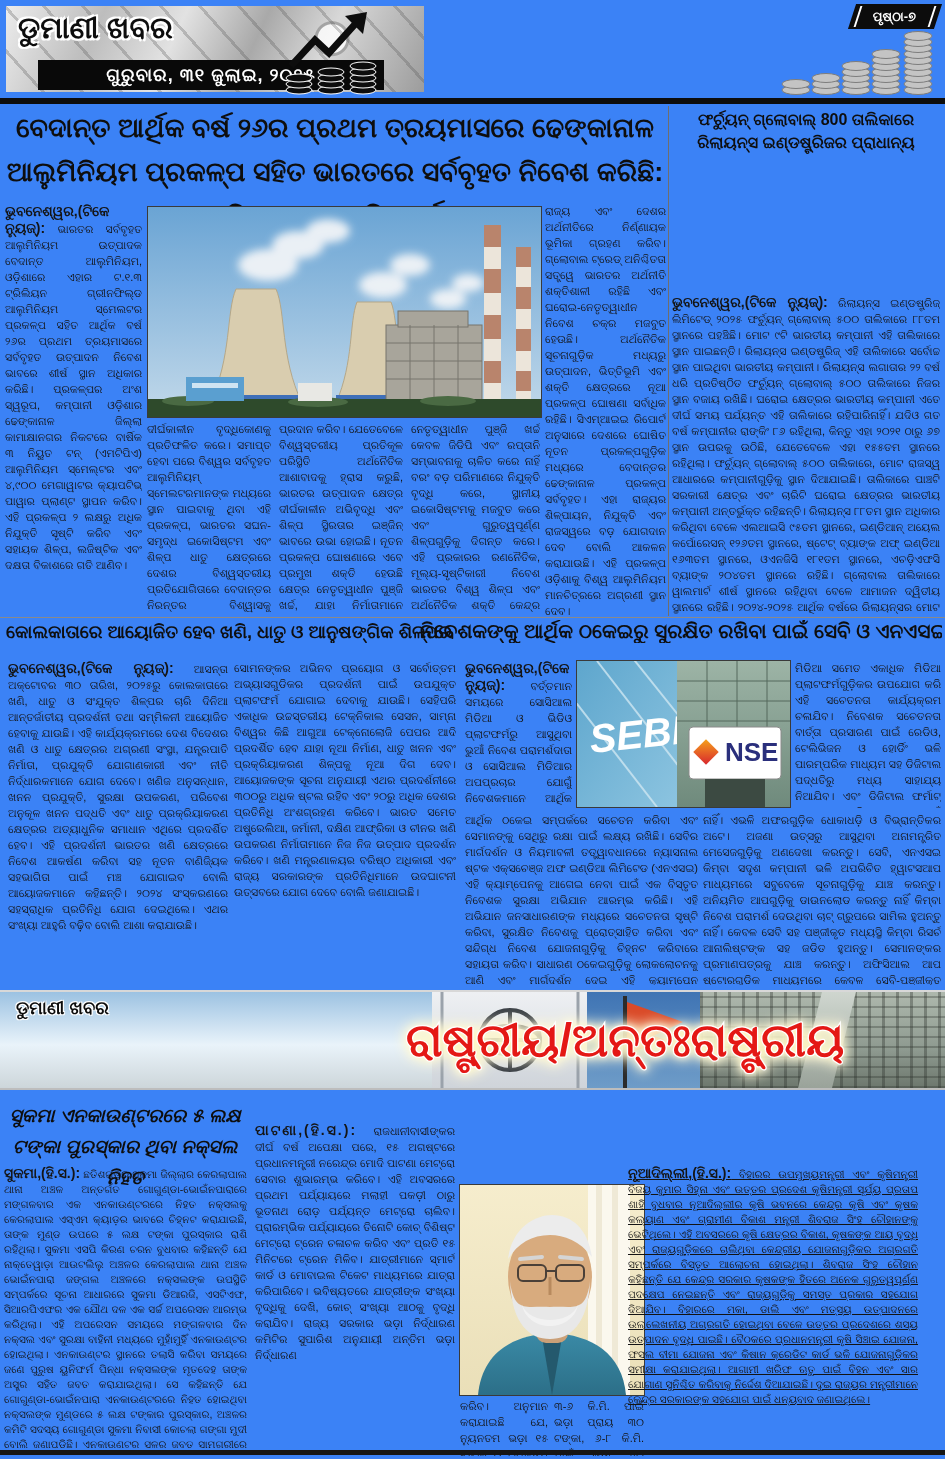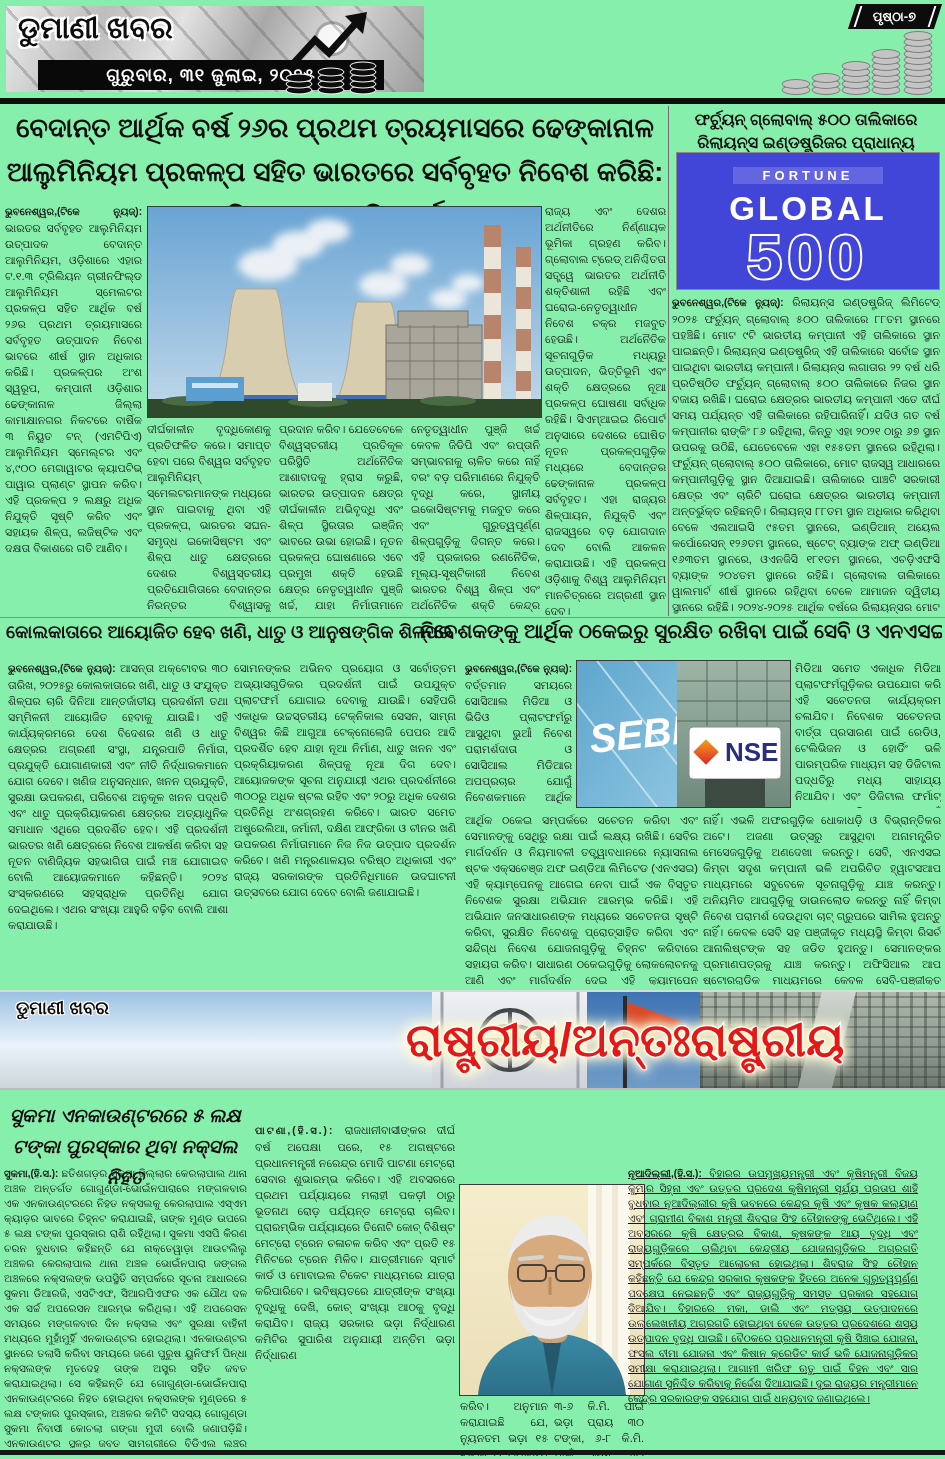--- a/index.html
+++ b/index.html
@@ -1,16 +1,16 @@
 <!DOCTYPE html>
 <html><head>
 <meta charset="utf-8">
 <style>
   html,body{margin:0;padding:0;background:#cfcfcf;}
-  .page{position:relative;width:945px;height:1459px;background:#86efac;margin:0 auto;
+  .page{position:relative;width:945px;height:1459px;background:#3b82f6;margin:0 auto;
         font-family:"Liberation Sans","DejaVu Sans",sans-serif;color:#141414;overflow:hidden;}
   .abs{position:absolute;}
   
   .masthead-box{left:6px;top:6px;width:418px;height:86px;
      background:linear-gradient(115deg,#ececec 0%,#bdbdbd 22%,#e2e2e2 40%,#a9a9a9 58%,#d8d8d8 74%,#9c9c9c 100%);
      overflow:hidden;}
   .masthead-box::before{content:"";position:absolute;inset:0;
      background:repeating-linear-gradient(48deg,transparent 0 26px,rgba(80,80,80,.28) 26px 29px),
                 radial-gradient(circle at 78% 38%,rgba(255,255,255,.8) 0 14px,rgba(120,120,120,.5) 15px 17px,transparent 18px);}
   .masthead-title{position:absolute;left:12px;top:4px;font-size:30px;font-weight:bold;color:#0d0d0d;line-height:1.2;
@@ -21,21 +21,21 @@
      text-shadow:-2px -2px 0 #fff,2px -2px 0 #fff,-2px 2px 0 #fff,2px 2px 0 #fff,3px 3px 0 #9c9c9c;}
   .page-tag{left:852px;top:4px;width:86px;height:25px;background:#0c0c0c;transform:skewX(-18deg);
      display:flex;align-items:center;justify-content:center;}
   .page-tag::before,.page-tag::after{content:"";position:absolute;top:2px;bottom:2px;width:2px;background:#fff;}
   .page-tag::before{left:5px;} .page-tag::after{right:5px;}
   .page-tag span{color:#fff;font-size:13px;font-weight:bold;transform:skewX(18deg);}
   .header-rule{left:0;top:98px;width:945px;height:6px;background:#0d0d0d;}
   
   .headline{font-weight:bold;color:#0e0e0e;text-align:center;}
   .col{font-size:11px;line-height:16px;text-align:justify;overflow:hidden;}
-  .col b{font-size:10px;}
+  .col b{font-size:14px;}
   .small .col,.small.col{font-size:10.5px;line-height:15px;}
   .vrule{width:1px;background:#6e6e6e;}
   .hrule{background:#8a8a8a;height:1px;}
   .photo-frame{border:1px solid #3a3a3a;overflow:hidden;background:#dfe8ef;}
   
   .fortune-logo{background:#4145d8;border:1px solid #8a8a8a;overflow:hidden;text-align:center;}
   .f-brand{margin:14px auto 0;width:150px;background:rgba(255,255,255,.18);color:#fff;
      font-size:13px;font-weight:bold;letter-spacing:4px;padding:1px 0;}
   
   .banner{left:0;top:990px;width:945px;height:96px;overflow:hidden;border-top:2px solid #d8d8d8;border-bottom:2px solid #bdbdbd;}
@@ -190,29 +190,22 @@
   </div>
 
   <div class="abs col" style="left:545px;top:203px;width:121px;height:412px;">ରାଜ୍ୟ ଏବଂ ଦେଶର ଅର୍ଥନୀତିରେ ନିର୍ଣ୍ଣାୟକ ଭୂମିକା ଗ୍ରହଣ କରିବ। ଗ୍ଲୋବାଲ ଟ୍ରେଡ୍ ଅନିଶ୍ଚିତତା ସତ୍ତ୍ୱେ ଭାରତର ଅର୍ଥନୀତି ଶକ୍ତିଶାଳୀ ରହିଛି ଏବଂ ଘରୋଇ-ନେତୃତ୍ୱାଧୀନ ନିବେଶ ଚକ୍ର ମଜବୁତ ହେଉଛି। ଅର୍ଥନୈତିକ ସୂଚନାଗୁଡ଼ିକ ମଧ୍ୟରୁ ଉତ୍ପାଦନ, ଭିତ୍ତିଭୂମି ଏବଂ ଶକ୍ତି କ୍ଷେତ୍ରରେ ନୂଆ ପ୍ରକଳ୍ପ ଘୋଷଣା ସର୍ବାଧିକ ରହିଛି। ସିଏମ୍ଆଇଇ ରିପୋର୍ଟ ଅନୁସାରେ ଦେଶରେ ଘୋଷିତ ନୂତନ ପ୍ରକଳ୍ପଗୁଡ଼ିକ ମଧ୍ୟରେ ବେଦାନ୍ତର ଢେଙ୍କାନାଳ ପ୍ରକଳ୍ପ ସର୍ବବୃହତ। ଏହା ରାଜ୍ୟର ଶିଳ୍ପାୟନ, ନିଯୁକ୍ତି ଏବଂ ରାଜସ୍ୱରେ ବଡ଼ ଯୋଗଦାନ ଦେବ ବୋଲି ଆକଳନ କରାଯାଉଛି। ଏହି ପ୍ରକଳ୍ପ ଓଡ଼ିଶାକୁ ବିଶ୍ୱ ଆଲୁମିନିୟମ ମାନଚିତ୍ରରେ ଅଗ୍ରଣୀ ସ୍ଥାନ ଦେବ।</div>
 
   <div class="abs col" style="left:147px;top:421px;width:124px;height:195px;">ଦୀର୍ଘକାଳୀନ ବୃଦ୍ଧିକୋଣକୁ ପ୍ରତିଫଳିତ କରେ। ସମାପ୍ତ ହେବା ପରେ ବିଶ୍ୱର ସର୍ବବୃହତ ଆଲୁମିନିୟମ୍ ସ୍ମେଲଟରମାନଙ୍କ ମଧ୍ୟରେ ସ୍ଥାନ ପାଇବାକୁ ଥିବା ଏହି ପ୍ରକଳ୍ପ, ଭାରତର ସଘନ-ସମୃଦ୍ଧ ଇକୋସିଷ୍ଟମ ଏବଂ ଶିଳ୍ପ ଧାତୁ କ୍ଷେତ୍ରରେ ଦେଶର ବିଶ୍ୱସ୍ତରୀୟ ପ୍ରତିଯୋଗିତାରେ ବେଦାନ୍ତର ନିରନ୍ତର ବିଶ୍ୱାସକୁ ପ୍ରତିଫଳିତ କରେ। ବେଦାନ୍ତର ଢେଙ୍କାନାଳ ଆଲୁମିନିୟମ ସ୍ମେଲଟର ୨ ଲକ୍ଷରୁ ଅଧିକ ନିଯୁକ୍ତି ସୃଷ୍ଟି କରିବ ଏବଂ ହଜାର ହଜାର ଉଦ୍ୟୋଗ ପାଇଁ ସୁଯୋଗ ଖୋଲିବ, ଯାହା ଅଟୋମୋଟିଭ, ବିଦ୍ୟୁତ୍, ନିର୍ମାଣ ଏବଂ ରେଳବାଇ ଭଳି ପ୍ରମୁଖ କ୍ଷେତ୍ରଗୁଡ଼ିକୁ ଶକ୍ତି</div>
   <div class="abs col" style="left:279px;top:421px;width:124px;height:195px;">ପ୍ରଦାନ କରିବ। ଯେତେବେଳେ ବିଶ୍ୱସ୍ତରୀୟ ପ୍ରତିକୂଳ ପରିସ୍ଥିତି ଅର୍ଥନୈତିକ ଆଶାବାଦକୁ ହ୍ରାସ କରୁଛି, ଭାରତର ଉତ୍ପାଦନ କ୍ଷେତ୍ର ଦୀର୍ଘକାଳୀନ ଅଭିବୃଦ୍ଧି ଏବଂ ଶିଳ୍ପ ସ୍ଥିରତାର ଇଞ୍ଜିନ୍ ଭାବରେ ଉଭା ହୋଇଛି। ନୂତନ ପ୍ରକଳ୍ପ ଘୋଷଣାରେ ଏବେ ପ୍ରମୁଖ ଶକ୍ତି ହେଉଛି କ୍ଷେତ୍ର ନେତୃତ୍ୱାଧୀନ ପୁଞ୍ଜି ଖର୍ଚ୍ଚ, ଯାହା ନିର୍ମାତାମାନେ ସାହସିକ, ଭବିଷ୍ୟତ-କେନ୍ଦ୍ରିତ ନିବେଶ କରୁଛନ୍ତି, ଆତ୍ମବିଶ୍ୱାସରେ ଏକ ସାଂରଚନିକ ପରିବର୍ତ୍ତନର ସଙ୍କେତ ଦିଏ, ଯାହା ଦ୍ୱାରା ନିର୍ମାତାମାନେ ସାହସିକ, ଭବିଷ୍ୟତ-କେନ୍ଦ୍ରିତ ନିବେଶ କରୁଛନ୍ତି। ଉତ୍ପାଦନ-</div>
   <div class="abs col" style="left:411px;top:421px;width:129px;height:195px;">ନେତୃତ୍ୱାଧୀନ ପୁଞ୍ଜି ଖର୍ଚ୍ଚ କେବଳ ଜିଡିପି ଏବଂ ରପ୍ତାନି ସମ୍ଭାବନାକୁ ଚାଳିତ କରେ ନାହିଁ ବରଂ ବଡ଼ ପରିମାଣରେ ନିଯୁକ୍ତି ବୃଦ୍ଧି କରେ, ସ୍ଥାନୀୟ ଇକୋସିଷ୍ଟମକୁ ମଜବୁତ କରେ ଏବଂ ଗୁରୁତ୍ୱପୂର୍ଣ୍ଣ ଶିଳ୍ପଗୁଡ଼ିକୁ ଦିଗନ୍ତ କରେ। ଏହି ପ୍ରକାରର ରଣନୈତିକ, ମୂଲ୍ୟ-ସୃଷ୍ଟିକାରୀ ନିବେଶ ଭାରତର ବିଶ୍ୱ ଶିଳ୍ପ ଏବଂ ଅର୍ଥନୈତିକ ଶକ୍ତି କେନ୍ଦ୍ର ଭାବରେ ଉତ୍ଥାନକୁ ପରିଭାଷିତ କରିବ। ଏହି ପ୍ରକଳ୍ପର ଗୁରୁତ୍ୱ ଉପରେ ମତ ଦେଇ, ବେଦାନ୍ତ ଆଲୁମିନିୟମର ସିଇଓ ରାଜୀବ କୁମାର କହିଛନ୍ତି, ଓଡ଼ିଶାରେ ଗ୍ରୀନଫିଲ୍ଡ ଆଲୁମିନିୟମ ସ୍ମେଲଟର କେବଳ ବିଶ୍ୱ ଆଲୁମିନିୟମ ଶକ୍ତି ହେବ</div>
 
   <div class="abs vrule" style="left:668px;top:106px;height:510px;"></div>
 
-  <div class="abs headline" style="left:672px;top:108px;width:268px;font-size:16px;line-height:23px;">ଫର୍ଚ୍ୟୁନ୍ ଗ୍ଲୋବାଲ୍ ୫୦୦ ତାଲିକାରେ ରିଲାୟନ୍ସ ଇଣ୍ଡଷ୍ଟ୍ରିଜର ପ୍ରାଧାନ୍ୟ</div>
-
-  <div class="abs fortune-logo" style="left:676px;top:152px;width:262px;height:136px;">
-    <div class="f-brand">FORTUNE</div>
-    <svg width="262" height="104">
-      <text x="131" y="36" text-anchor="middle" font-family="Liberation Sans, DejaVu Sans, sans-serif" font-size="33" font-weight="bold" letter-spacing="3" fill="#ffffff">GLOBAL</text>
-      <text x="131" y="94" text-anchor="middle" font-family="Liberation Sans, DejaVu Sans, sans-serif" font-size="62" font-weight="bold" letter-spacing="6" fill="#4145d8" stroke="#ffffff" stroke-width="4" paint-order="stroke">500</text>
-    </svg>
-  </div>
+  <div class="abs headline" style="left:672px;top:108px;width:268px;font-size:16px;line-height:23px;">ଫର୍ଚ୍ୟୁନ୍ ଗ୍ଲୋବାଲ୍ 800 ତାଲିକାରେ ରିଲାୟନ୍ସ ଇଣ୍ଡଷ୍ଟ୍ରିଜର ପ୍ରାଧାନ୍ୟ</div>
+
 
   <div class="abs col" style="left:672px;top:294px;width:268px;height:322px;">
     <b>ଭୁବନେଶ୍ୱର,(ଟିକେ ନ୍ୟୁଜ୍):</b><span> ରିଲାୟନ୍ସ ଇଣ୍ଡଷ୍ଟ୍ରିଜ୍ ଲିମିଟେଡ୍ ୨୦୨୫ ଫର୍ଚ୍ୟୁନ୍ ଗ୍ଲୋବାଲ୍ ୫୦୦ ତାଲିକାରେ ୮୮ତମ ସ୍ଥାନରେ ପହଞ୍ଚିଛି। ମୋଟ ୯ଟି ଭାରତୀୟ କମ୍ପାନୀ ଏହି ତାଲିକାରେ ସ୍ଥାନ ପାଇଛନ୍ତି। ରିଲାୟନ୍ସ ଇଣ୍ଡଷ୍ଟ୍ରିଜ୍ ଏହି ତାଲିକାରେ ସର୍ବୋଚ୍ଚ ସ୍ଥାନ ପାଇଥିବା ଭାରତୀୟ କମ୍ପାନୀ। ରିଲାୟନ୍ସ ଲଗାତାର ୨୨ ବର୍ଷ ଧରି ପ୍ରତିଷ୍ଠିତ ଫର୍ଚ୍ୟୁନ୍ ଗ୍ଲୋବାଲ୍ ୫୦୦ ତାଲିକାରେ ନିଜର ସ୍ଥାନ ବଜାୟ ରଖିଛି। ଘରୋଇ କ୍ଷେତ୍ରର ଭାରତୀୟ କମ୍ପାନୀ ଏତେ ଦୀର୍ଘ ସମୟ ପର୍ଯ୍ୟନ୍ତ ଏହି ତାଲିକାରେ ରହିପାରିନାହିଁ। ଯଦିଓ ଗତ ବର୍ଷ କମ୍ପାନୀର ରାଙ୍କିଂ ୮୬ ରହିଥିଲା, କିନ୍ତୁ ଏହା ୨୦୨୧ ଠାରୁ ୬୭ ସ୍ଥାନ ଉପରକୁ ଉଠିଛି, ଯେତେବେଳେ ଏହା ୧୫୫ତମ ସ୍ଥାନରେ ରହିଥିଲା। ଫର୍ଚ୍ୟୁନ୍ ଗ୍ଲୋବାଲ୍ ୫୦୦ ତାଲିକାରେ, ମୋଟ ରାଜସ୍ୱ ଆଧାରରେ କମ୍ପାନୀଗୁଡ଼ିକୁ ସ୍ଥାନ ଦିଆଯାଇଛି। ତାଲିକାରେ ପାଞ୍ଚଟି ସରକାରୀ କ୍ଷେତ୍ର ଏବଂ ଚାରିଟି ଘରୋଇ କ୍ଷେତ୍ରର ଭାରତୀୟ କମ୍ପାନୀ ଅନ୍ତର୍ଭୁକ୍ତ ରହିଛନ୍ତି। ରିଲାୟନ୍ସ ୮୮ତମ ସ୍ଥାନ ଅଧିକାର କରିଥିବା ବେଳେ ଏଲଆଇସି ୯୫ତମ ସ୍ଥାନରେ, ଇଣ୍ଡିଆନ୍ ଅୟେଲ କର୍ପୋରେସନ୍ ୧୨୬ତମ ସ୍ଥାନରେ, ଷ୍ଟେଟ୍ ବ୍ୟାଙ୍କ ଅଫ୍ ଇଣ୍ଡିଆ ୧୬୩ତମ ସ୍ଥାନରେ, ଓଏନଜିସି ୧୮୧ତମ ସ୍ଥାନରେ, ଏଚଡ଼ିଏଫସି ବ୍ୟାଙ୍କ ୨୦୪ତମ ସ୍ଥାନରେ ରହିଛି। ଗ୍ଲୋବାଲ ତାଲିକାରେ ୱାଲମାର୍ଟ ଶୀର୍ଷ ସ୍ଥାନରେ ରହିଥିବା ବେଳେ ଆମାଜନ ଦ୍ୱିତୀୟ ସ୍ଥାନରେ ରହିଛି। ୨୦୨୪-୨୦୨୫ ଆର୍ଥିକ ବର୍ଷରେ ରିଲାୟନ୍ସର ମୋଟ ରାଜସ୍ୱ ବୃଦ୍ଧି ପାଇଥିବା ଜଣାଯାଇଛି।</span>
   </div>
 
   <div class="abs hrule" style="left:0;top:617px;width:945px;"></div>
 
   <div class="abs headline" style="left:6px;top:622px;width:450px;font-size:18px;white-space:nowrap;overflow:hidden;">କୋଲକାତାରେ ଆୟୋଜିତ ହେବ ଖଣି, ଧାତୁ ଓ ଆନୁଷଙ୍ଗିକ ଶିଳ୍ପର ଆନ୍ତର୍ଜାତୀୟ ପ୍ରଦର୍ଶନୀ</div>
   <div class="abs col" style="left:8px;top:660px;width:220px;height:325px;">
     <b>ଭୁବନେଶ୍ୱର,(ଟିକେ ନ୍ୟୁଜ୍):</b><span> ଆସନ୍ତା ଅକ୍ଟୋବର ୩୦ ତାରିଖ, ୨୦୨୫ରୁ କୋଲକାତାରେ ଖଣି, ଧାତୁ ଓ ସଂଯୁକ୍ତ ଶିଳ୍ପର ଚାରି ଦିନିଆ ଆନ୍ତର୍ଜାତୀୟ ପ୍ରଦର୍ଶନୀ ତଥା ସମ୍ମିଳନୀ ଆୟୋଜିତ ହେବାକୁ ଯାଉଛି। ଏହି କାର୍ଯ୍ୟକ୍ରମରେ ଦେଶ ବିଦେଶର ଖଣି ଓ ଧାତୁ କ୍ଷେତ୍ରର ଅଗ୍ରଣୀ ସଂସ୍ଥା, ଯନ୍ତ୍ରପାତି ନିର୍ମାତା, ପ୍ରଯୁକ୍ତି ଯୋଗାଣକାରୀ ଏବଂ ନୀତି ନିର୍ଦ୍ଧାରକମାନେ ଯୋଗ ଦେବେ। ଖଣିଜ ଅନୁସନ୍ଧାନ, ଖନନ ପ୍ରଯୁକ୍ତି, ସୁରକ୍ଷା ଉପକରଣ, ପରିବେଶ ଅନୁକୂଳ ଖନନ ପଦ୍ଧତି ଏବଂ ଧାତୁ ପ୍ରକ୍ରିୟାକରଣ କ୍ଷେତ୍ରର ଅତ୍ୟାଧୁନିକ ସମାଧାନ ଏଥିରେ ପ୍ରଦର୍ଶିତ ହେବ। ଏହି ପ୍ରଦର୍ଶନୀ ଭାରତର ଖଣି କ୍ଷେତ୍ରରେ ନିବେଶ ଆକର୍ଷଣ କରିବା ସହ ନୂତନ ବାଣିଜ୍ୟିକ ସହଭାଗିତା ପାଇଁ ମଞ୍ଚ ଯୋଗାଇବ ବୋଲି ଆୟୋଜକମାନେ କହିଛନ୍ତି। ୨୦୨୪ ସଂସ୍କରଣରେ ସହସ୍ରାଧିକ ପ୍ରତିନିଧି ଯୋଗ ଦେଇଥିଲେ। ଏଥର ସଂଖ୍ୟା ଆହୁରି ବଢ଼ିବ ବୋଲି ଆଶା କରାଯାଉଛି।</span>

